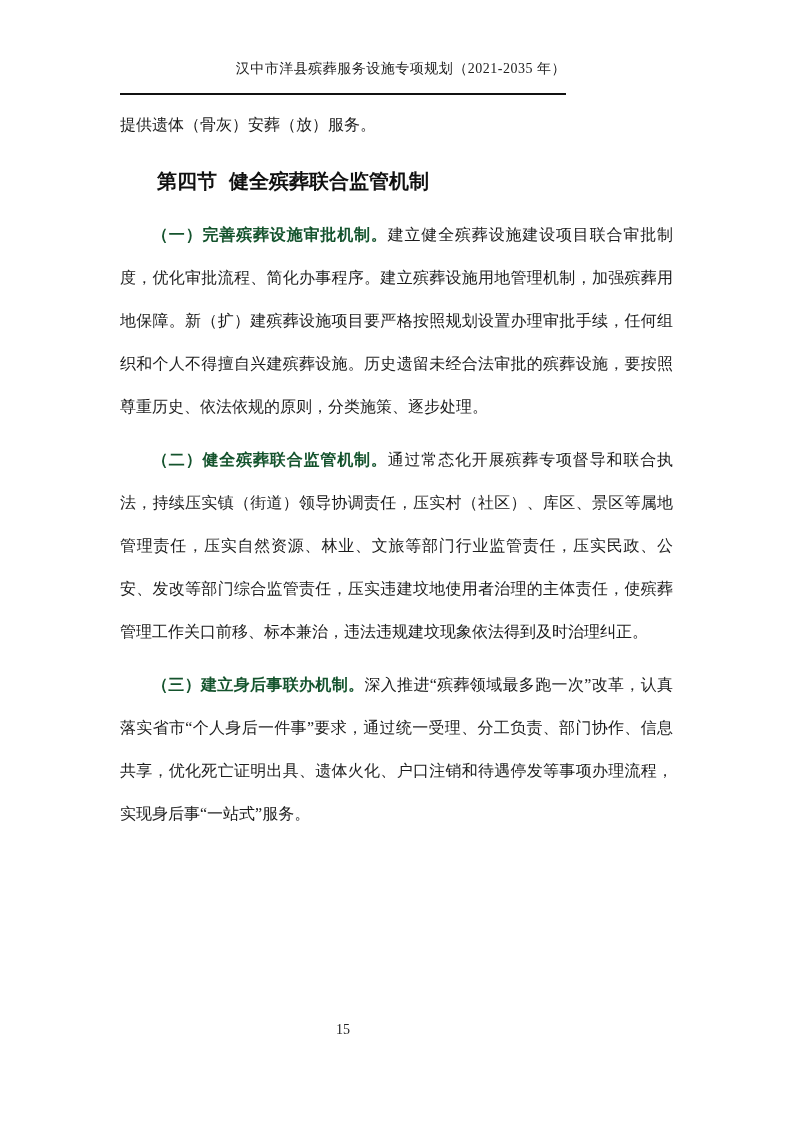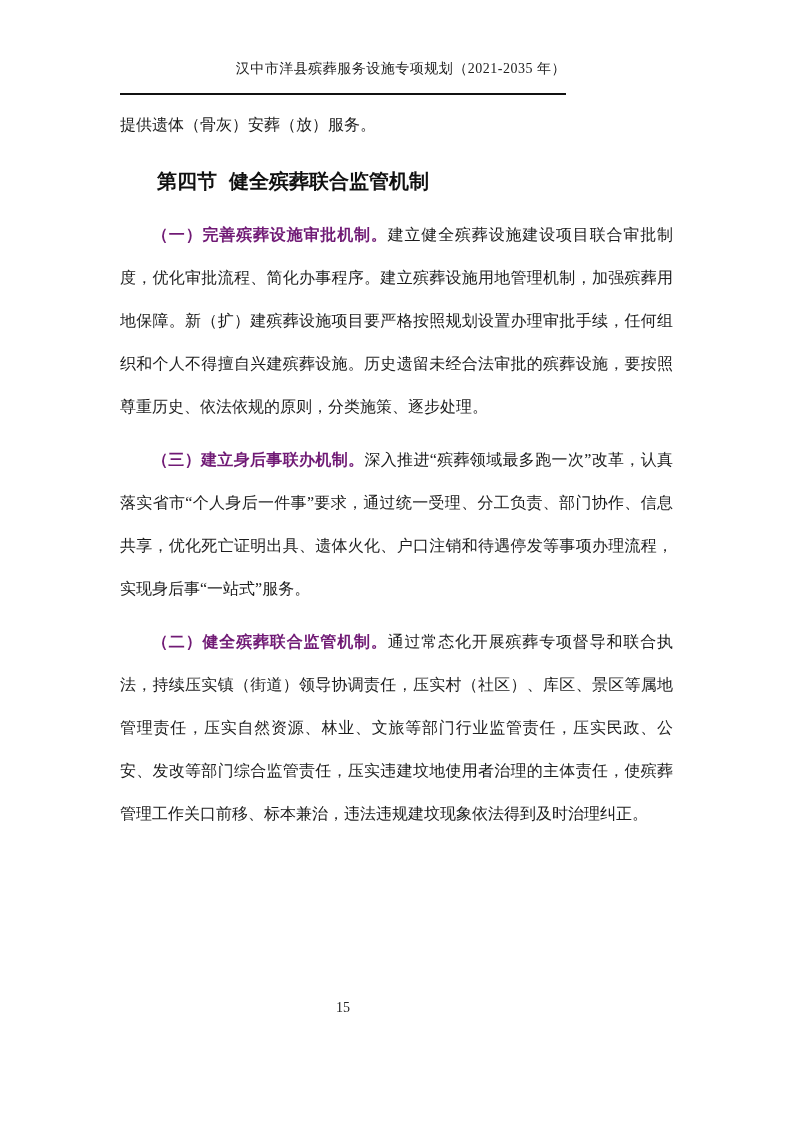--- a/index.html
+++ b/index.html
@@ -62,25 +62,25 @@
   .section-title .gap {
     display: inline-block;
     width: 12px;
   }
   .para {
     text-indent: 2em;
     margin-top: 10px !important;
   }
   .para b {
     font-weight: 700;
-    color: #701a75;
+    color: #14532d;
   }
   .page-number {
     position: absolute;
-    top: 1000px;
+    top: 1022px;
     left: 0;
     width: 100%;
     text-align: center;
     font-size: 14px;
     color: #222222;
   }
 </style>
 </head>
 <body>
 
@@ -93,21 +93,21 @@
   <div class="content">
 
     <p class="continuation-line">提供遗体（骨灰）安葬（放）服务。</p>
 
     <h2 class="section-title">
       <span>第四节</span><span class="gap"></span><span>健全殡葬联合监管机制</span>
     </h2>
 
     <p class="para"><b>（一）完善殡葬设施审批机制。</b><span>建立健全殡葬设施建设项目联合审批制度，优化审批流程、简化办事程序。建立殡葬设施用地管理机制，加强殡葬用地保障。新（扩）建殡葬设施项目要严格按照规划设置办理审批手续，任何组织和个人不得擅自兴建殡葬设施。历史遗留未经合法审批的殡葬设施，要按照尊重历史、依法依规的原则，分类施策、逐步处理。</span></p>
 
+    <p class="para"><b>（二）健全殡葬联合监管机制。</b><span>通过常态化开展殡葬专项督导和联合执法，持续压实镇（街道）领导协调责任，压实村（社区）、库区、景区等属地管理责任，压实自然资源、林业、文旅等部门行业监管责任，压实民政、公安、发改等部门综合监管责任，压实违建坟地使用者治理的主体责任，使殡葬管理工作关口前移、标本兼治，违法违规建坟现象依法得到及时治理纠正。</span></p>
+
     <p class="para"><b>（三）建立身后事联办机制。</b><span>深入推进“殡葬领域最多跑一次”改革，认真落实省市“个人身后一件事”要求，通过统一受理、分工负责、部门协作、信息共享，优化死亡证明出具、遗体火化、户口注销和待遇停发等事项办理流程，实现身后事“一站式”服务。</span></p>
-
-    <p class="para"><b>（二）健全殡葬联合监管机制。</b><span>通过常态化开展殡葬专项督导和联合执法，持续压实镇（街道）领导协调责任，压实村（社区）、库区、景区等属地管理责任，压实自然资源、林业、文旅等部门行业监管责任，压实民政、公安、发改等部门综合监管责任，压实违建坟地使用者治理的主体责任，使殡葬管理工作关口前移、标本兼治，违法违规建坟现象依法得到及时治理纠正。</span></p>
 
   </div>
 
   <div class="page-number">15</div>
 
 </div>
 
 </body></html>

